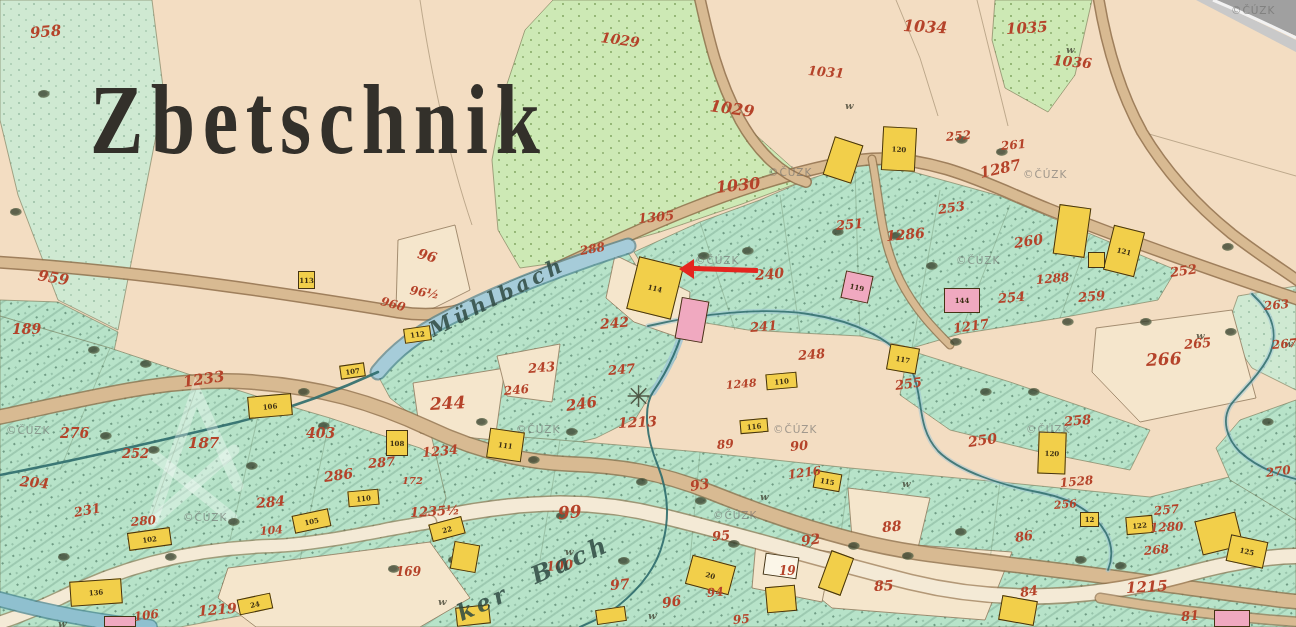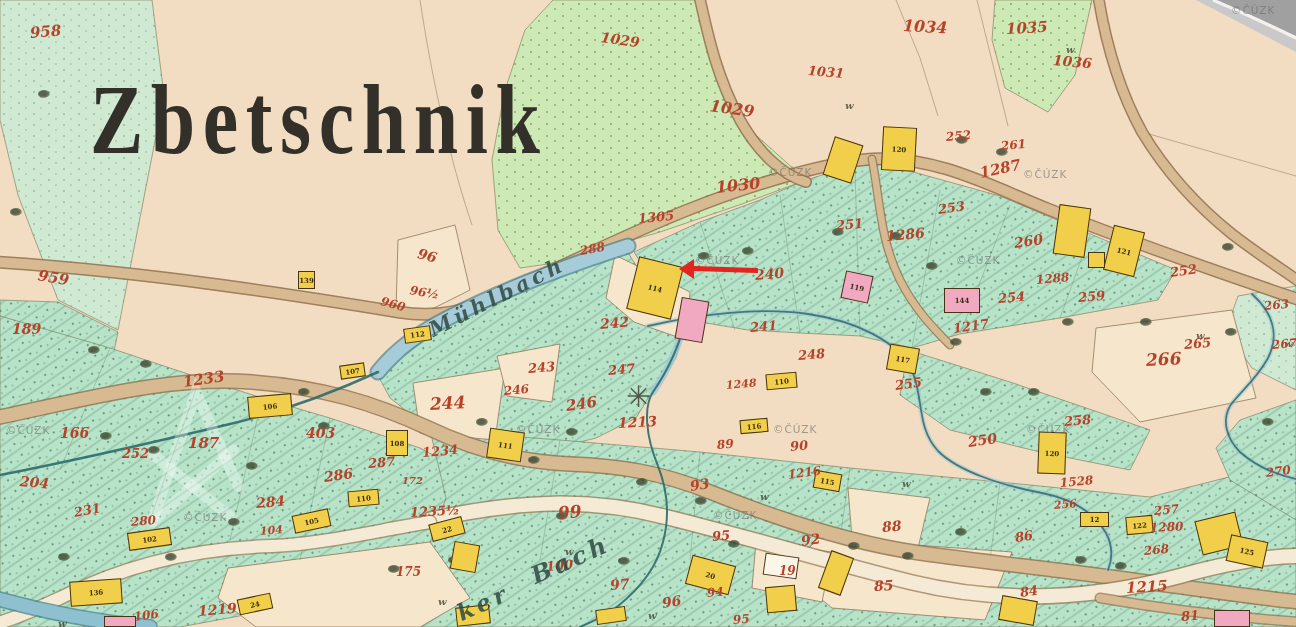--- a/index.html
+++ b/index.html
@@ -211,21 +211,21 @@
   <div id="buildings-layer" class="layer">
       <div class="bld y" style="left: 828px; top: 140px; width: 30px; height: 40px; transform: rotate(18deg);"></div>
       <div class="bld y" style="left: 882px; top: 127px; width: 34px; height: 44px; transform: rotate(3deg);">
         <span>120</span>
       </div>
       <div class="bld y" style="left: 632px; top: 261px; width: 46px; height: 54px; transform: rotate(14deg);">
         <span>114</span>
       </div>
       <div class="bld p" style="left: 678px; top: 299px; width: 28px; height: 42px; transform: rotate(10deg);"></div>
       <div class="bld y" style="left: 298px; top: 271px; width: 17px; height: 18px; transform: rotate(0deg);">
-        <span>139</span>
+        <span>113</span>
       </div>
       <div class="bld y" style="left: 404px; top: 327px; width: 27px; height: 15px; transform: rotate(-8deg);">
         <span>112</span>
       </div>
       <div class="bld y" style="left: 248px; top: 395px; width: 44px; height: 22px; transform: rotate(-5deg);">
         <span>106</span>
       </div>
       <div class="bld y" style="left: 340px; top: 364px; width: 25px; height: 14px; transform: rotate(-8deg);">
         <span>107</span>
       </div>
@@ -276,21 +276,21 @@
       <div class="bld y" style="left: 1088px; top: 252px; width: 17px; height: 16px; transform: rotate(0deg);"></div>
       <div class="bld y" style="left: 1038px; top: 432px; width: 28px; height: 42px; transform: rotate(2deg);">
         <span>120</span>
       </div>
       <div class="bld y" style="left: 814px; top: 472px; width: 27px; height: 18px; transform: rotate(10deg);">
         <span>115</span>
       </div>
       <div class="bld y" style="left: 688px; top: 560px; width: 45px; height: 30px; transform: rotate(15deg);">
         <span>20</span>
       </div>
-      <div class="bld y" style="left: 1080px; top: 512px; width: 29px; height: 15px; transform: rotate(0deg);">
+      <div class="bld y" style="left: 1080px; top: 512px; width: 19px; height: 15px; transform: rotate(0deg);">
         <span>12</span>
       </div>
       <div class="bld y" style="left: 1126px; top: 516px; width: 27px; height: 18px; transform: rotate(-5deg);">
         <span>122</span>
       </div>
       <div class="bld y" style="left: 1198px; top: 516px; width: 42px; height: 35px; transform: rotate(-14deg);"></div>
       <div class="bld y" style="left: 1228px; top: 538px; width: 38px; height: 27px; transform: rotate(12deg);">
         <span>125</span>
       </div>
       <div class="bld w" style="left: 764px; top: 555px; width: 34px; height: 22px; transform: rotate(8deg);"></div>
@@ -313,35 +313,35 @@
       <div class="wmark" style="left: 902px; top: 478px;">w</div>
       <div class="wmark" style="left: 58px; top: 618px;">w</div>
       <div class="wmark" style="left: 438px; top: 596px;">w</div>
       <div class="mill" style="left: 626px; top: 382px;">✳</div>
     </div>
   <div id="labels-layer" class="layer">
       <div class="plabel" style="left: 30px; top: 26px; font-size: 15px; transform: rotate(-5deg); color: rgb(181, 67, 42);">958</div>
       <div class="plabel" style="left: 38px; top: 268px; font-size: 15px; transform: rotate(10deg); color: rgb(181, 67, 42);">959</div>
       <div class="plabel" style="left: 12px; top: 322px; font-size: 14px; transform: rotate(0deg); color: rgb(181, 67, 42);">189</div>
       <div class="plabel" style="left: 20px; top: 474px; font-size: 14px; transform: rotate(5deg); color: rgb(181, 67, 42);">204</div>
-      <div class="plabel" style="left: 60px; top: 426px; font-size: 14px; transform: rotate(0deg); color: rgb(181, 67, 42);">166</div>
+      <div class="plabel" style="left: 60px; top: 426px; font-size: 14px; transform: rotate(0deg); color: rgb(181, 67, 42);">276</div>
       <div class="plabel" style="left: 122px; top: 447px; font-size: 13px; transform: rotate(0deg); color: rgb(181, 67, 42);">252</div>
       <div class="plabel" style="left: 74px; top: 506px; font-size: 13px; transform: rotate(-10deg); color: rgb(181, 67, 42);">231</div>
       <div class="plabel" style="left: 188px; top: 436px; font-size: 15px; transform: rotate(0deg); color: rgb(181, 67, 42);">187</div>
       <div class="plabel" style="left: 306px; top: 426px; font-size: 14px; transform: rotate(0deg); color: rgb(181, 67, 42);">403</div>
       <div class="plabel" style="left: 183px; top: 375px; font-size: 15px; transform: rotate(-8deg); color: rgb(181, 67, 42);">1233</div>
       <div class="plabel" style="left: 256px; top: 496px; font-size: 14px; transform: rotate(-5deg); color: rgb(181, 67, 42);">284</div>
       <div class="plabel" style="left: 131px; top: 516px; font-size: 12px; transform: rotate(-5deg); color: rgb(181, 67, 42);">280</div>
       <div class="plabel" style="left: 324px; top: 470px; font-size: 14px; transform: rotate(-8deg); color: rgb(181, 67, 42);">286</div>
       <div class="plabel" style="left: 368px; top: 457px; font-size: 13px; transform: rotate(-5deg); color: rgb(181, 67, 42);">287</div>
       <div class="plabel" style="left: 422px; top: 446px; font-size: 13px; transform: rotate(-5deg); color: rgb(181, 67, 42);">1234</div>
       <div class="plabel" style="left: 402px; top: 476px; font-size: 10px; transform: rotate(0deg); color: rgb(181, 67, 42);">172</div>
       <div class="plabel" style="left: 260px; top: 526px; font-size: 11px; transform: rotate(-5deg); color: rgb(181, 67, 42);">104</div>
       <div class="plabel" style="left: 410px; top: 506px; font-size: 13px; transform: rotate(-3deg); color: rgb(181, 67, 42);">1235½</div>
-      <div class="plabel" style="left: 396px; top: 566px; font-size: 12px; transform: rotate(0deg); color: rgb(181, 67, 42);">175</div>
+      <div class="plabel" style="left: 396px; top: 566px; font-size: 12px; transform: rotate(0deg); color: rgb(181, 67, 42);">169</div>
       <div class="plabel" style="left: 198px; top: 604px; font-size: 14px; transform: rotate(-5deg); color: rgb(181, 67, 42);">1219</div>
       <div class="plabel" style="left: 134px; top: 611px; font-size: 12px; transform: rotate(-8deg); color: rgb(181, 67, 42);">106</div>
       <div class="plabel" style="left: 418px; top: 246px; font-size: 14px; transform: rotate(15deg); color: rgb(181, 67, 42);">96</div>
       <div class="plabel" style="left: 410px; top: 284px; font-size: 12px; transform: rotate(10deg); color: rgb(181, 67, 42);">96½</div>
       <div class="plabel" style="left: 381px; top: 295px; font-size: 12px; transform: rotate(15deg); color: rgb(181, 67, 42);">960</div>
       <div class="plabel" style="left: 580px; top: 245px; font-size: 12px; transform: rotate(-10deg); color: rgb(181, 67, 42);">288</div>
       <div class="plabel" style="left: 600px; top: 317px; font-size: 14px; transform: rotate(-5deg); color: rgb(181, 67, 42);">242</div>
       <div class="plabel" style="left: 528px; top: 362px; font-size: 13px; transform: rotate(-5deg); color: rgb(181, 67, 42);">243</div>
       <div class="plabel" style="left: 430px; top: 396px; font-size: 17px; transform: rotate(-3deg); color: rgb(181, 67, 42);">244</div>
       <div class="plabel" style="left: 504px; top: 385px; font-size: 12px; transform: rotate(-5deg); color: rgb(181, 67, 42);">246</div>

